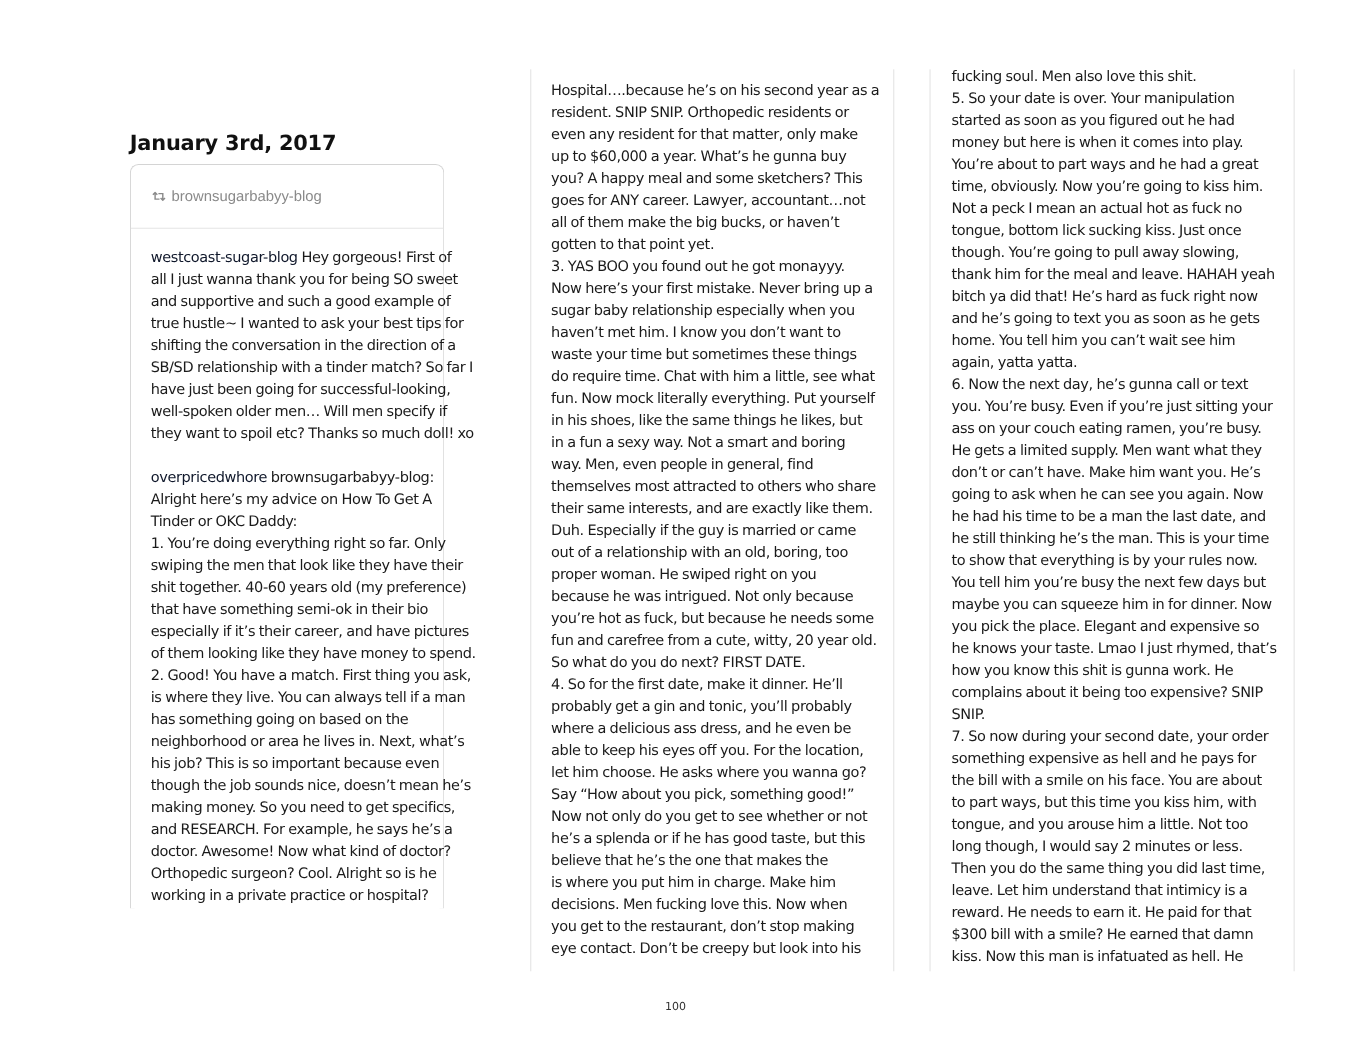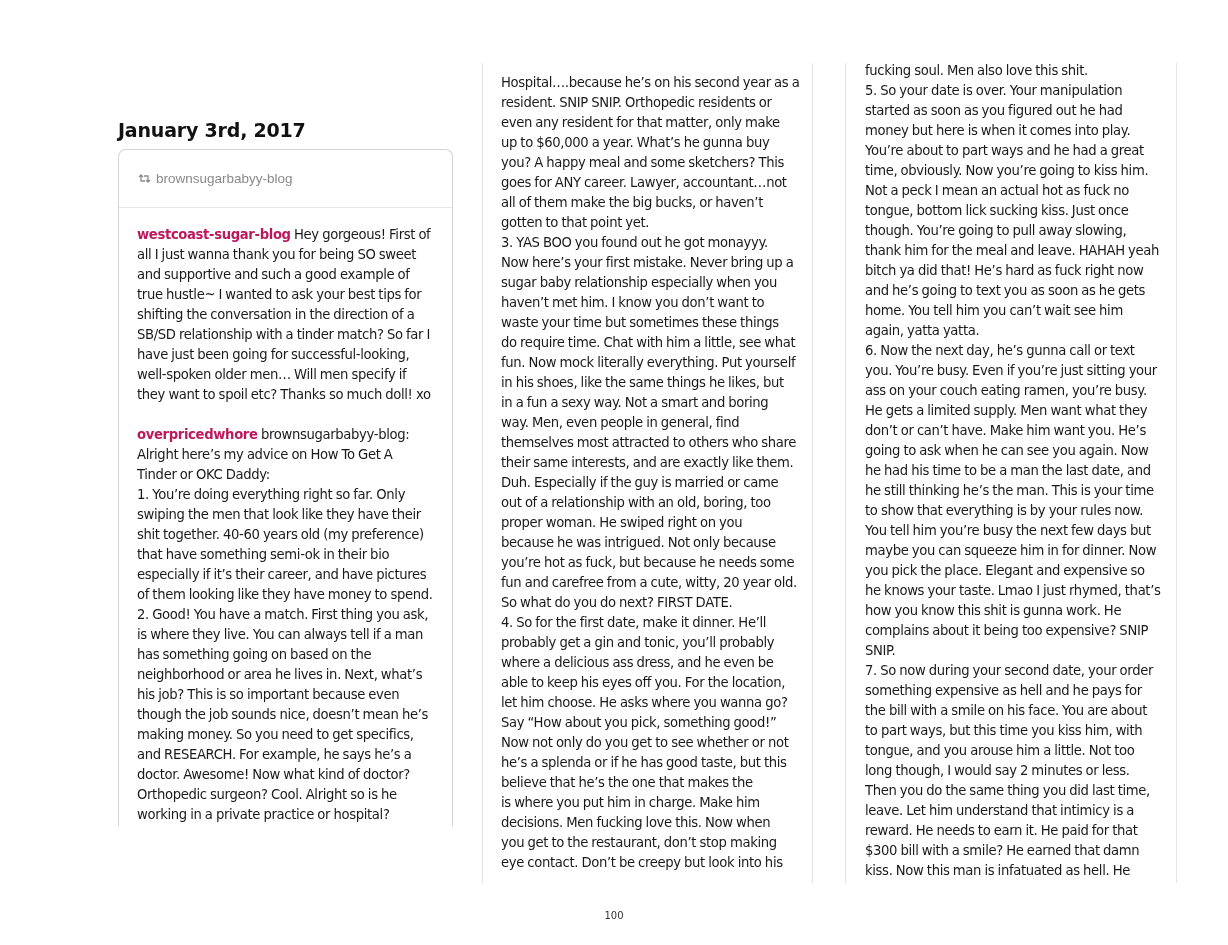--- a/index.html
+++ b/index.html
@@ -34,21 +34,21 @@
       letter-spacing: -0.35px;
       word-spacing: -0.5px;
     }
     .col .line { white-space: nowrap; display: block; height: 20px; }
 
     
     .card {
       position: absolute;
       left: 118px;
       top: 149px;
-      width: 335px;
+      width: 286px;
       height: 677px;
       border: 1px solid #d4d4d4;
       border-bottom: none;
       border-radius: 8px 8px 0 0;
       text-decoration: underline;
     }
     .card-header {
       position: absolute;
       left: 0; right: 0; top: 0;
       height: 58px;
@@ -65,21 +65,21 @@
       align-items: center;
       font-family: "DejaVu Sans", sans-serif;
     }
     .reblog-src {
       font-family: "Liberation Sans", sans-serif;
       font-size: 13.5px;
       color: #8a8a8a;
     }
     .col1 { left: 137px; top: 225px; width: 310px; }
     .col1 .para-gap { height: 20px; display: block; }
-    .username { font-weight: bold; color: #be185d; }
+    .username { font-weight: normal; color: #0f172a; }
 
     
     .col2-rule-left {
       position: absolute; left: 482px; top: 63px; width: 1px; height: 820px; background: #e4e4e4;
     }
     .col2-rule-right {
       position: absolute; left: 812px; top: 63px; width: 1px; height: 820px; background: #e4e4e4;
     }
     .col2 { left: 501px; top: 61px; width: 305px; margin-top: 12px; }
 

